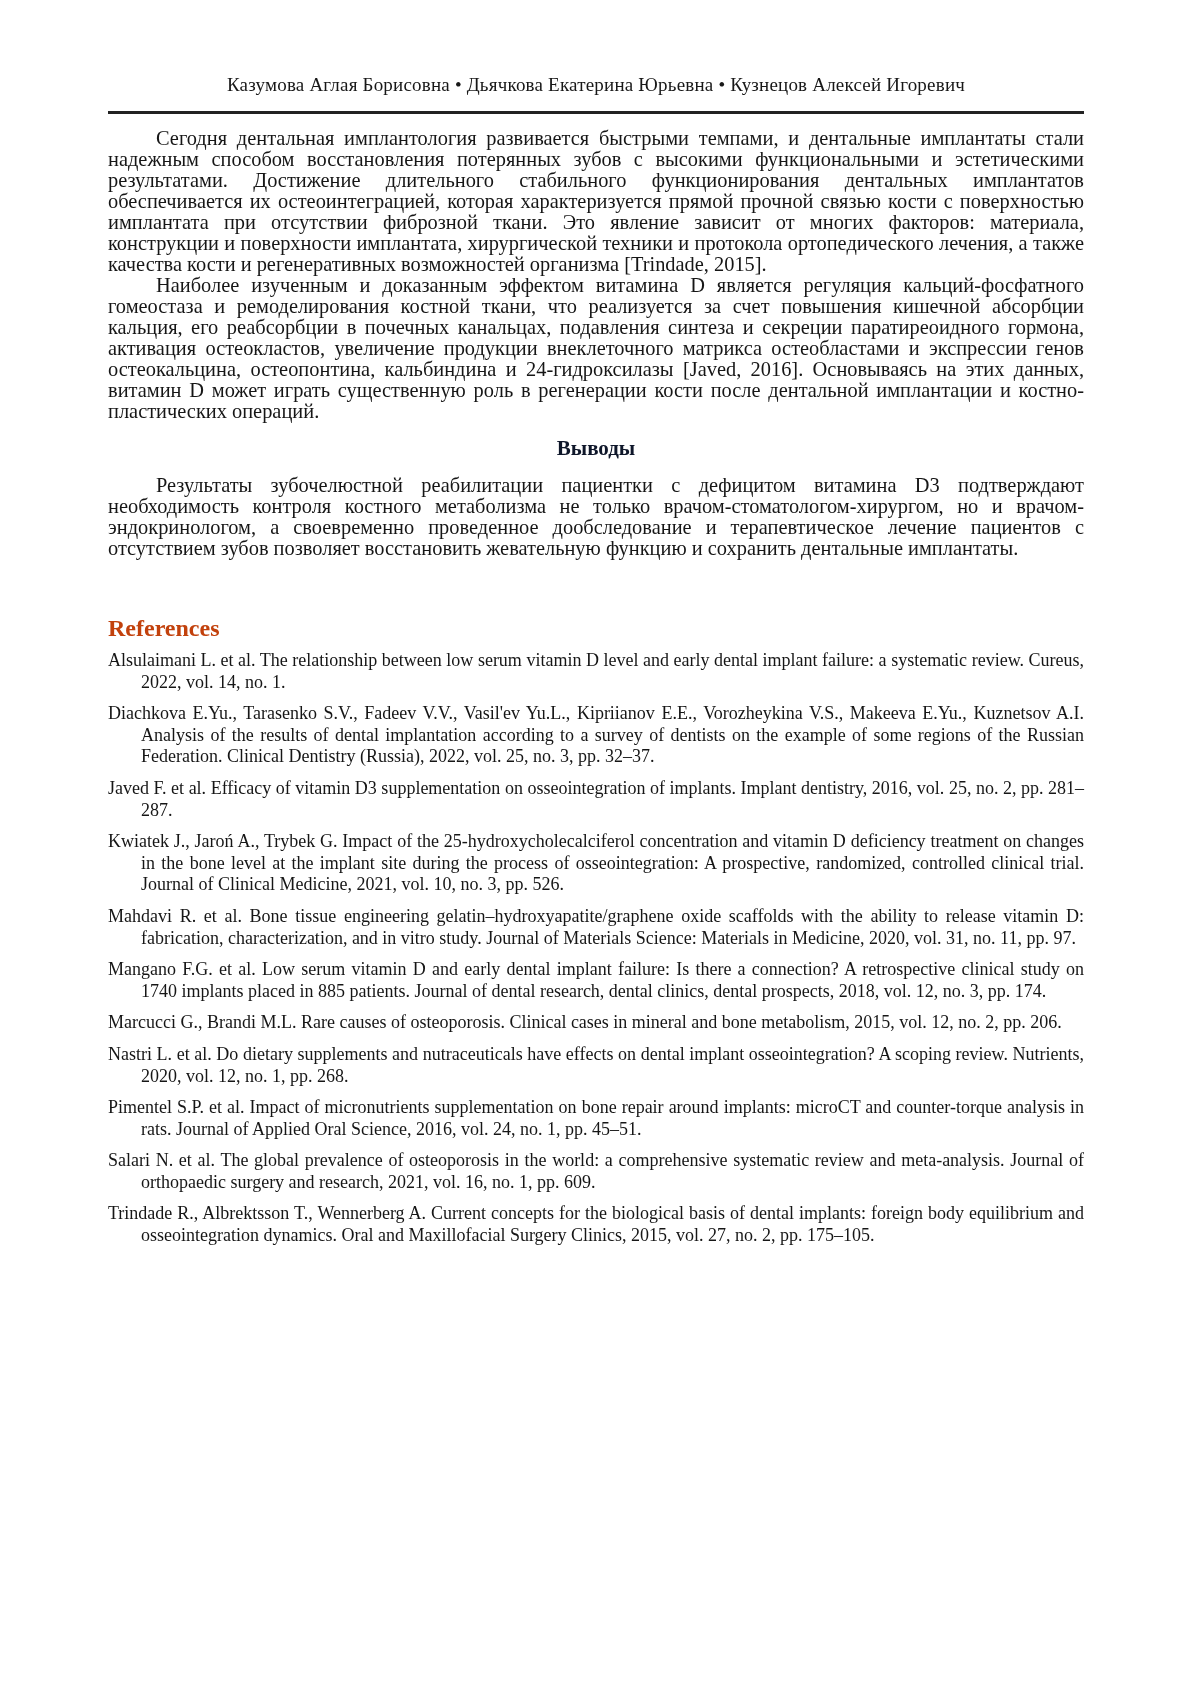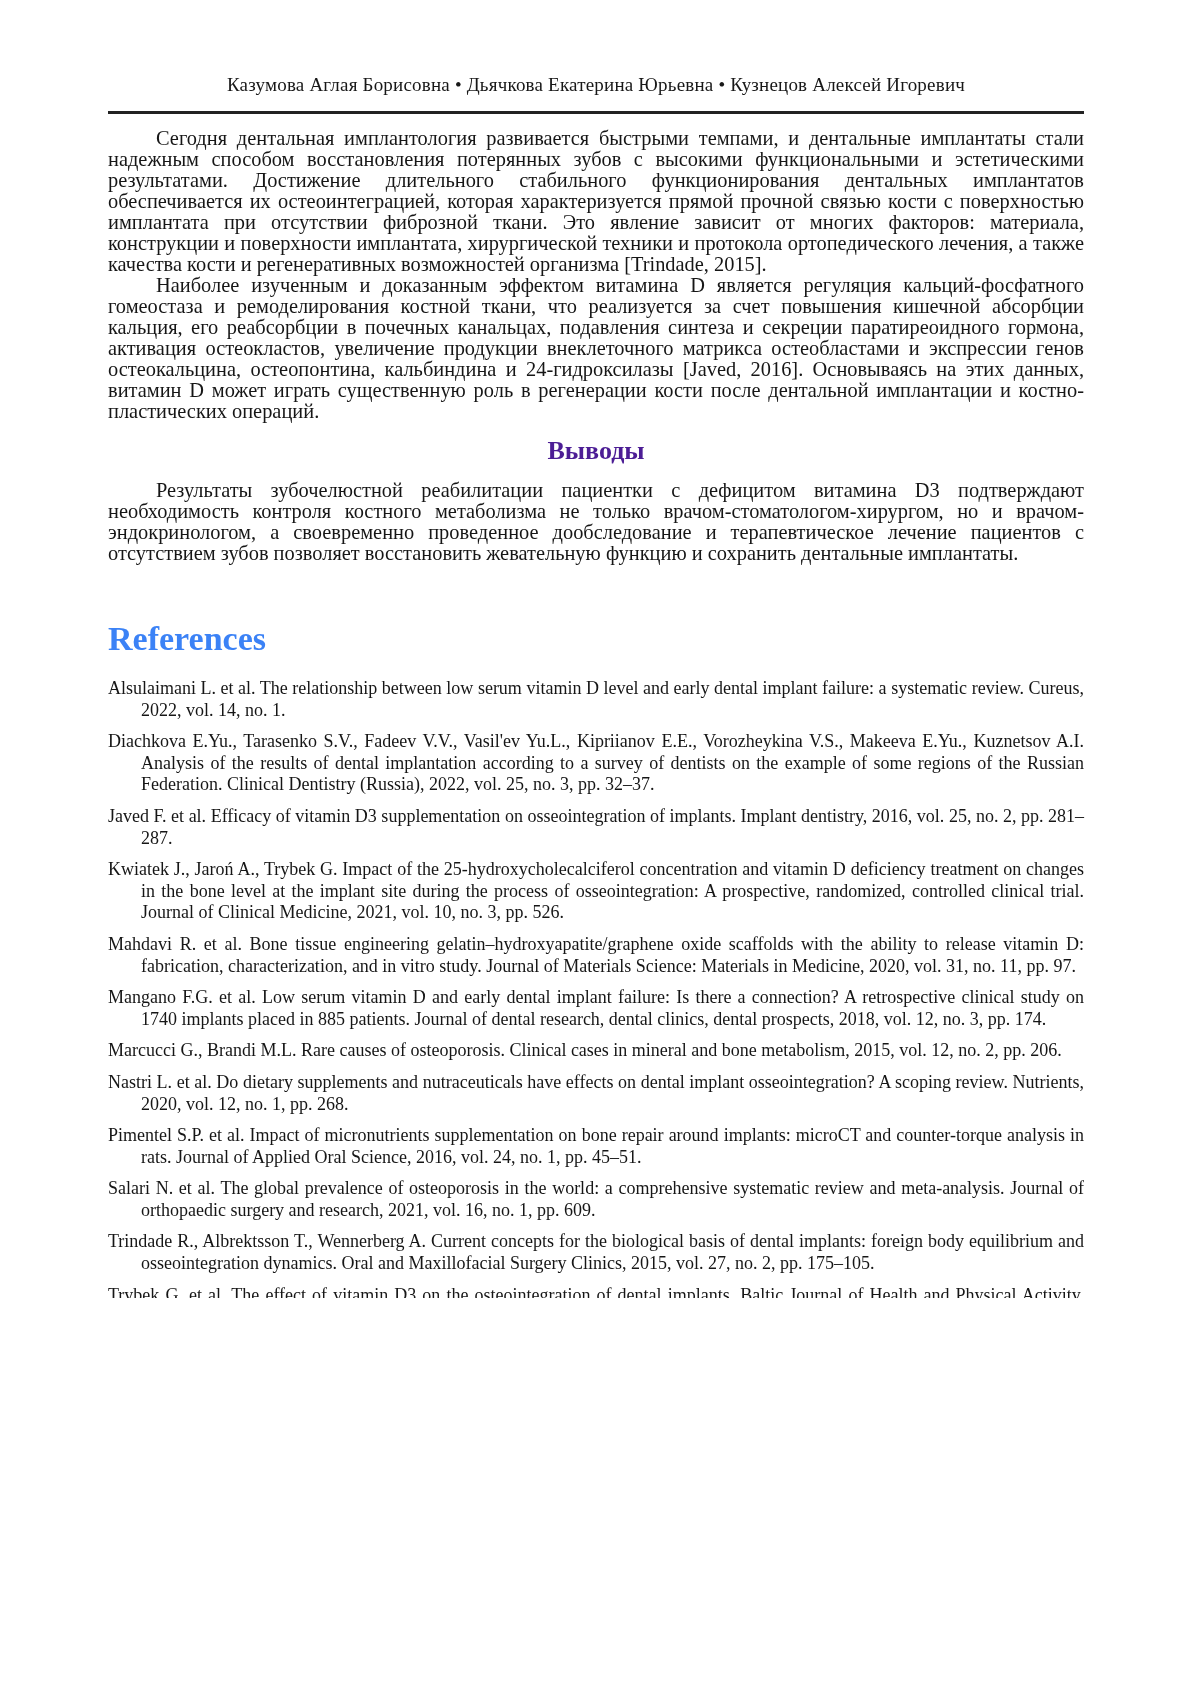--- a/index.html
+++ b/index.html
@@ -40,29 +40,29 @@
     font-size:20.4px;
     line-height:21px;
     text-align:justify;
     text-indent:48px;
     color:#161616;
   }
   .body-text + .body-text{margin-top:0;}
   .conclusions-heading{
     margin:14px 0 13px 0;
     text-align:center;
-    font-size:26px;
+    font-size:21px;
     font-weight:bold;
-    color:#4c1d95;
+    color:#0f172a;
   }
   .references-heading{
-    margin:56px 0 20px 0;
-    font-size:34px;
+    margin:56px 0 8px 0;
+    font-size:24px;
     font-weight:bold;
-    color:#3b82f6;
+    color:#c2410c;
   }
   .reference-entry{
     margin:0 0 10px 0;
     font-size:18px;
     line-height:21.6px;
     text-align:justify;
     padding-left:33px;
     text-indent:-33px;
     color:#161616;
   }
@@ -113,21 +113,20 @@
       <p class="reference-entry">Diachkova E.Yu., Tarasenko S.V., Fadeev V.V., Vasil'ev Yu.L., Kipriianov E.E., Vorozheykina V.S., Makeeva E.Yu., Kuznetsov A.I. Analysis of the results of dental implantation according to a survey of dentists on the example of some regions of the Russian Federation. Clinical Dentistry (Russia), 2022, vol. 25, no. 3, pp. 32–37.</p>
       <p class="reference-entry">Javed F. et al. Efficacy of vitamin D3 supplementation on osseointegration of implants. Implant dentistry, 2016, vol. 25, no. 2, pp. 281–287.</p>
       <p class="reference-entry">Kwiatek J., Jaroń A., Trybek G. Impact of the 25-hydroxycholecalciferol concentration and vitamin D deficiency treatment on changes in the bone level at the implant site during the process of osseointegration: A prospective, randomized, controlled clinical trial. Journal of Clinical Medicine, 2021, vol. 10, no. 3, pp. 526.</p>
       <p class="reference-entry">Mahdavi R. et al. Bone tissue engineering gelatin–hydroxyapatite/graphene oxide scaffolds with the ability to release vitamin D: fabrication, characterization, and in vitro study. Journal of Materials Science: Materials in Medicine, 2020, vol. 31, no. 11, pp. 97.</p>
       <p class="reference-entry">Mangano F.G. et al. Low serum vitamin D and early dental implant failure: Is there a connection? A retrospective clinical study on 1740 implants placed in 885 patients. Journal of dental research, dental clinics, dental prospects, 2018, vol. 12, no. 3, pp. 174.</p>
       <p class="reference-entry">Marcucci G., Brandi M.L. Rare causes of osteoporosis. Clinical cases in mineral and bone metabolism, 2015, vol. 12, no. 2, pp. 206.</p>
       <p class="reference-entry">Nastri L. et al. Do dietary supplements and nutraceuticals have effects on dental implant osseointegration? A scoping review. Nutrients, 2020, vol. 12, no. 1, pp. 268.</p>
       <p class="reference-entry">Pimentel S.P. et al. Impact of micronutrients supplementation on bone repair around implants: microCT and counter-torque analysis in rats. Journal of Applied Oral Science, 2016, vol. 24, no. 1, pp. 45–51.</p>
       <p class="reference-entry">Salari N. et al. The global prevalence of osteoporosis in the world: a comprehensive systematic review and meta-analysis. Journal of orthopaedic surgery and research, 2021, vol. 16, no. 1, pp. 609.</p>
       <p class="reference-entry">Trindade R., Albrektsson T., Wennerberg A. Current concepts for the biological basis of dental implants: foreign body equilibrium and osseointegration dynamics. Oral and Maxillofacial Surgery Clinics, 2015, vol. 27, no. 2, pp. 175–105.</p>
-      <p class="reference-entry">Trybek G. et al. The effect of vitamin D3 on the osteointegration of dental implants. Baltic Journal of Health and Physical Activity, 2018, vol. 10, no. 4, pp. 2.</p>
     </div>
   </div>
 
   <div class="page-number">10</div>
 
   <div class="journal-footer">
     <div class="journal-title">DENTISTRY: THEORY AND PRACTICE</div>
     <div class="journal-issue">2025, vol. 3, no. 6</div>
   </div>
 

